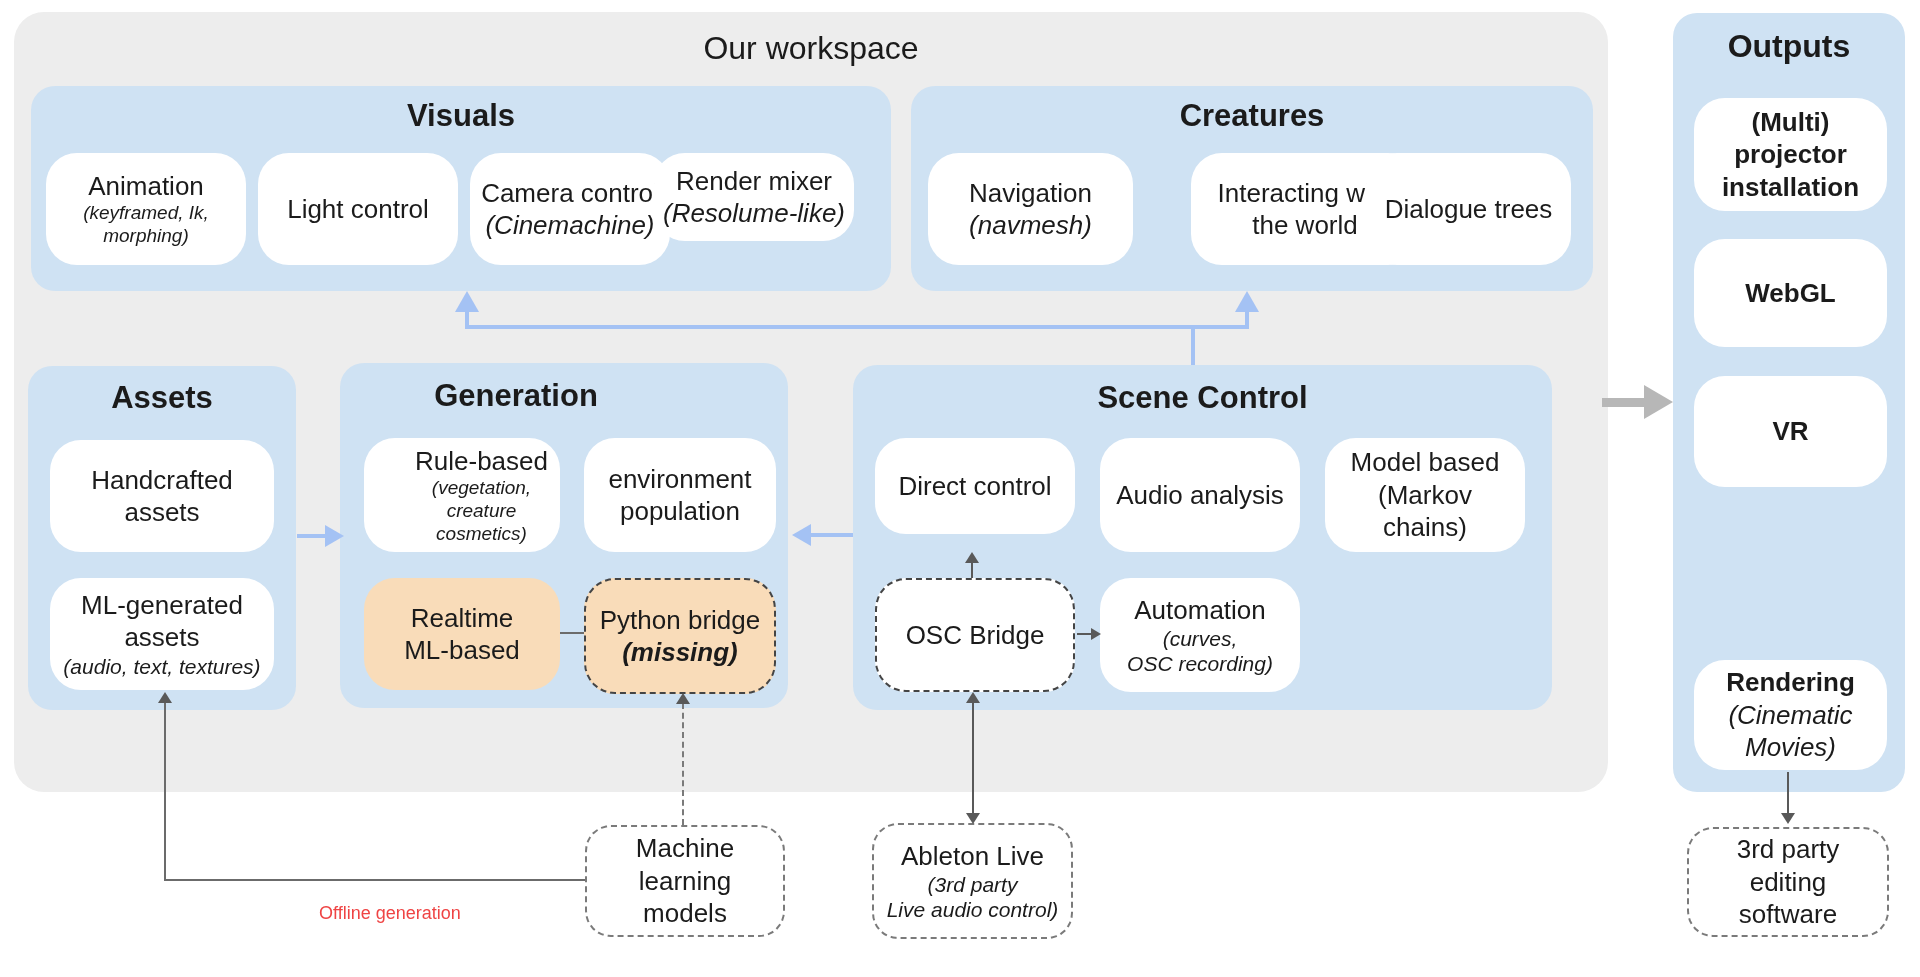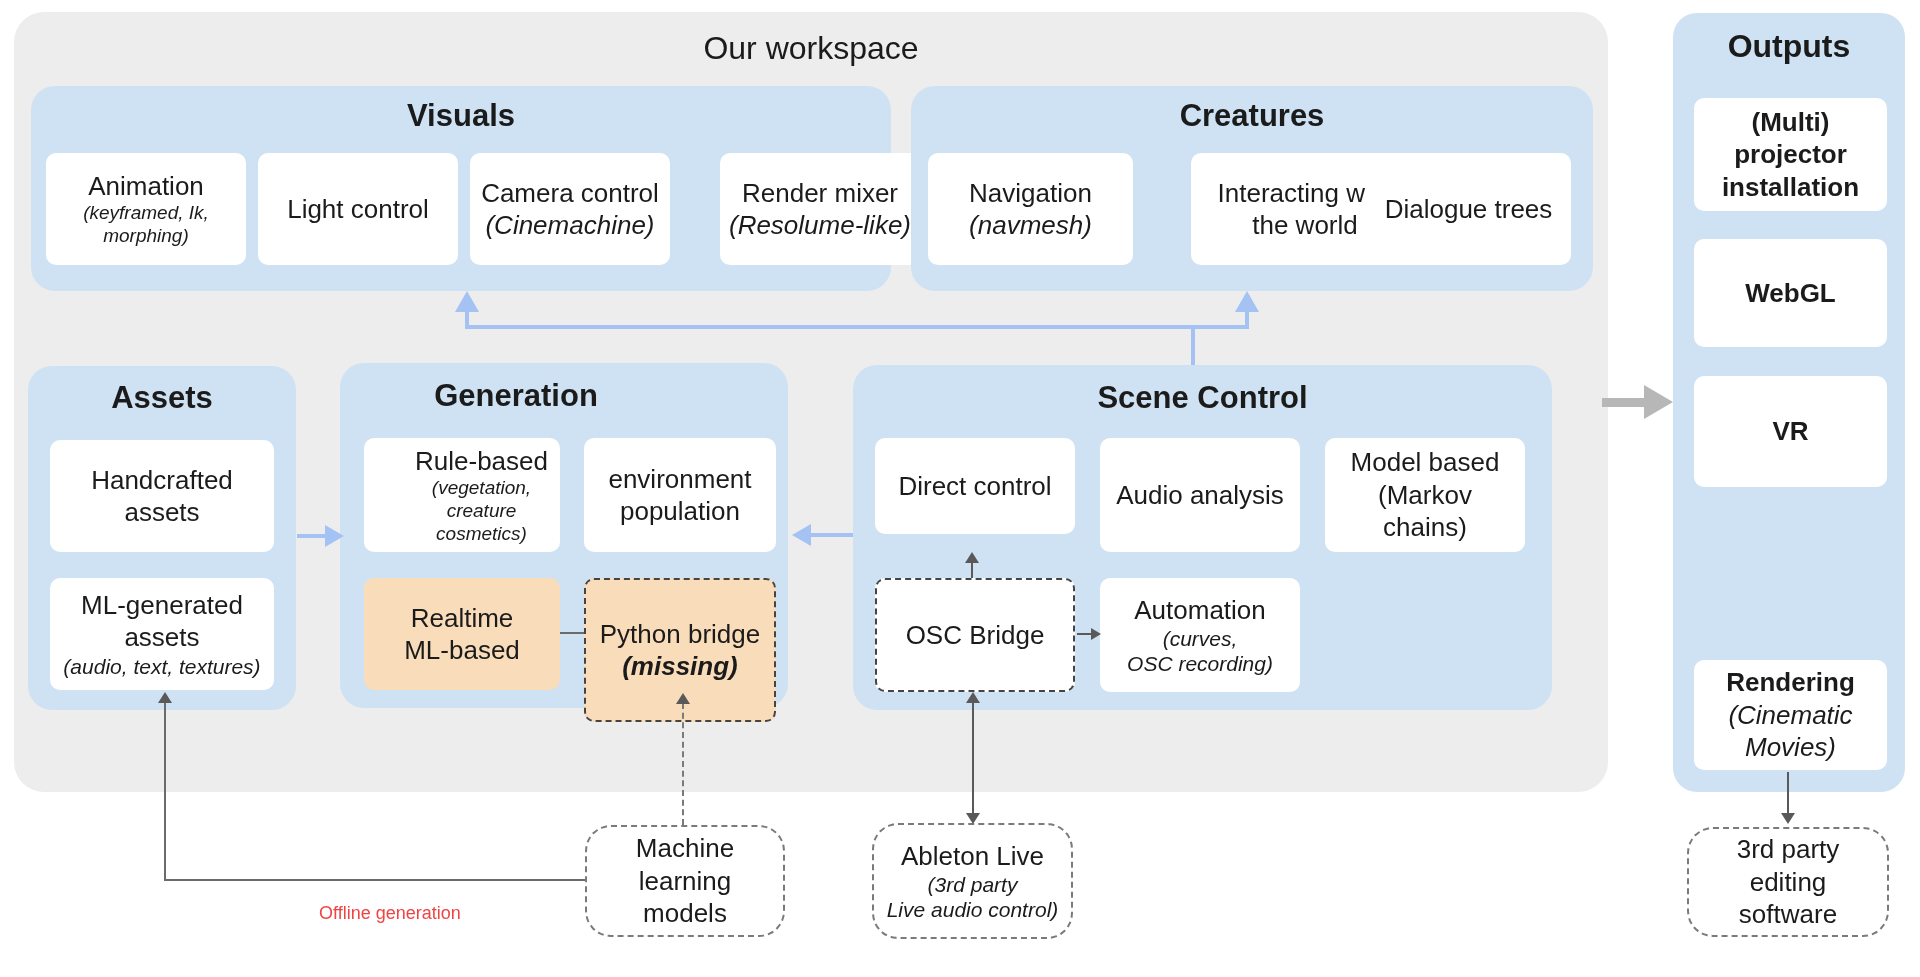--- a/index.html
+++ b/index.html
@@ -3,21 +3,21 @@
 <meta charset="utf-8">
 <style>
   html,body{margin:0;padding:0;background:#ffffff;}
   .page{position:relative;width:1920px;height:977px;background:#ffffff;overflow:hidden;
         font-family:"Liberation Sans", sans-serif;color:#1b1b1b;}
   .abs{position:absolute;}
   .workspace{background:#ededed;border-radius:30px;}
   .panel{background:#cfe2f3;border-radius:24px;}
   .panel-title{position:absolute;left:0;right:0;text-align:center;font-weight:bold;font-size:31px;}
   .big-title{position:absolute;text-align:center;font-weight:normal;font-size:32px;}
-  .box{position:absolute;background:#ffffff;border-radius:10px;display:flex;flex-direction:column;
+  .box{position:absolute;background:#ffffff;border-radius:31px;display:flex;flex-direction:column;
        align-items:center;justify-content:center;text-align:center;padding:4px 8px;box-sizing:border-box;}
   .box--orange{background:#f9dcb9;}
   .box--dashed-fine{border:2px dashed #444444;}
   .box--dashed-ext{background:#ffffff;border:2px dashed #7a7a7a;border-radius:26px;}
   .lbl{font-size:26px;line-height:1.25;white-space:pre-line;}
   .lbl-b{font-size:26px;line-height:1.25;white-space:pre-line;font-weight:bold;}
   .sub{font-style:italic;font-size:21px;line-height:1.2;white-space:pre-line;}
   .sub-lg{font-style:italic;font-size:26px;line-height:1.25;white-space:pre-line;}
   .sub-sm{font-style:italic;font-size:19px;line-height:1.2;white-space:pre-line;}
   .sub-b{font-style:italic;font-weight:bold;font-size:26px;line-height:1.25;}
@@ -52,21 +52,21 @@
     <div class="sub-sm">(keyframed, Ik,
 morphing)</div>
   </div>
   <div class="box" style="left:258px;top:153px;width:200px;height:112px;">
     <div class="lbl">Light control</div>
   </div>
   <div class="box" style="left:470px;top:153px;width:200px;height:112px;">
     <div class="lbl">Camera control</div>
     <div class="sub-lg">(Cinemachine)</div>
   </div>
-  <div class="box" style="left:720px;top:153px;width:200px;height:112px;">
+  <div class="box" style="left:654px;top:153px;width:200px;height:88px;">
     <div class="lbl">Render mixer</div>
     <div class="sub-lg">(Resolume-like)</div>
   </div>
 
   <div class="abs panel" style="left:911px;top:86px;width:682px;height:205px;"></div>
   <div class="panel-title" style="left:911px;top:98px;width:682px;">Creatures</div>
   <div class="box" style="left:928px;top:153px;width:205px;height:112px;">
     <div class="lbl">Navigation</div>
     <div class="sub-lg">(navmesh)</div>
   </div>
@@ -98,21 +98,21 @@
 cosmetics)</div>
   </div>
   <div class="box" style="left:584px;top:438px;width:192px;height:114px;">
     <div class="lbl">environment
 population</div>
   </div>
   <div class="box box--orange" style="left:364px;top:578px;width:196px;height:112px;">
     <div class="lbl">Realtime
 ML-based</div>
   </div>
-  <div class="box box--orange box--dashed-fine" style="left:584px;top:578px;width:192px;height:144px;">
+  <div class="box box--orange box--dashed-fine" style="left:584px;top:578px;width:192px;height:116px;">
     <div class="lbl">Python bridge</div>
     <div class="sub-b">(missing)</div>
   </div>
 
   <div class="dk-h" style="left:560px;top:632px;width:24px;background:#6b6b6b;"></div>
 
   <div class="abs panel" style="left:853px;top:365px;width:699px;height:345px;"></div>
   <div class="panel-title" style="left:853px;top:380px;width:699px;">Scene Control</div>
   <div class="box" style="left:875px;top:438px;width:200px;height:96px;">
     <div class="lbl">Direct control</div>

